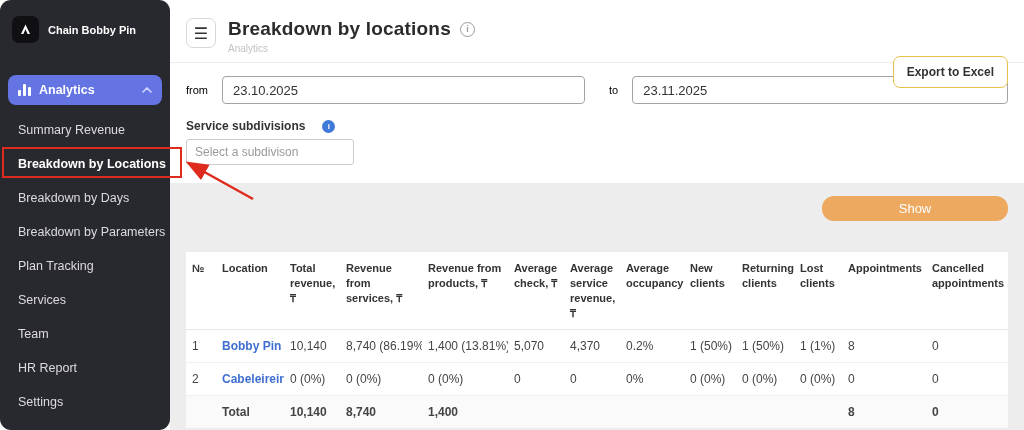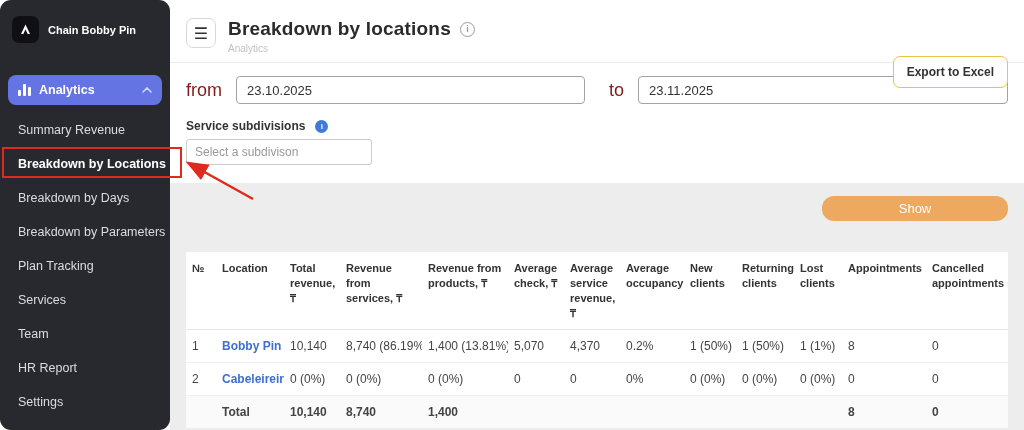--- a/index.html
+++ b/index.html
@@ -54,33 +54,33 @@
   .export-btn {
     position:absolute; right:16px; top:20px; border:1px solid #e9c249;
     background:#fff; border-radius:7px; padding:8px 13px; font-size:12px;
     color:#333; font-weight:600; cursor:pointer;
     font-family:"Liberation Sans",sans-serif;
     margin-top:36px;
   }
   .divider { border-top:1px solid #ececec; }
   .filters { display:flex; padding:13px 16px 0; gap:24px; }
   .date-group { display:flex; align-items:center; flex:1; gap:14px; }
-  .date-label { font-size:18px; color:#7f1d1d; }
+  .date-label { font-size:11px; color:#000000; }
   .date-input {
     flex:1; height:28px; border:1px solid #a3a3a3; border-radius:4px;
     font-size:13px; color:#333; padding:0 10px; outline:none;
     font-family:"Liberation Sans",sans-serif;
   }
   .subdiv-label {
     padding:15px 16px 6px; font-size:12px; font-weight:700; color:#333;
-    display:flex; gap:10px; align-items:center;
+    display:flex; gap:17px; align-items:center;
   }
   .info-icon.blue { background:#3f7ad8; border:none; color:#fff; width:13px; height:13px; font-size:8px; }
   .subdiv-select {
-    margin:0 16px; width:186px; height:26px; border:1px solid #ccc;
+    margin:0 16px; width:168px; height:26px; border:1px solid #ccc;
     border-radius:3px; display:flex; align-items:center; padding:0 8px;
     font-size:12px; color:#9a9a9a; background:#fff; cursor:pointer;
   }
   .gray-section {
     position:absolute; left:0; right:0; top:183px; bottom:0;
     background:#ededed; padding:13px 16px;
   }
   .show-row { display:flex; justify-content:flex-end; }
   .show-btn {
     width:186px; height:25px; background:#eca95f; color:#fff; border:none;

